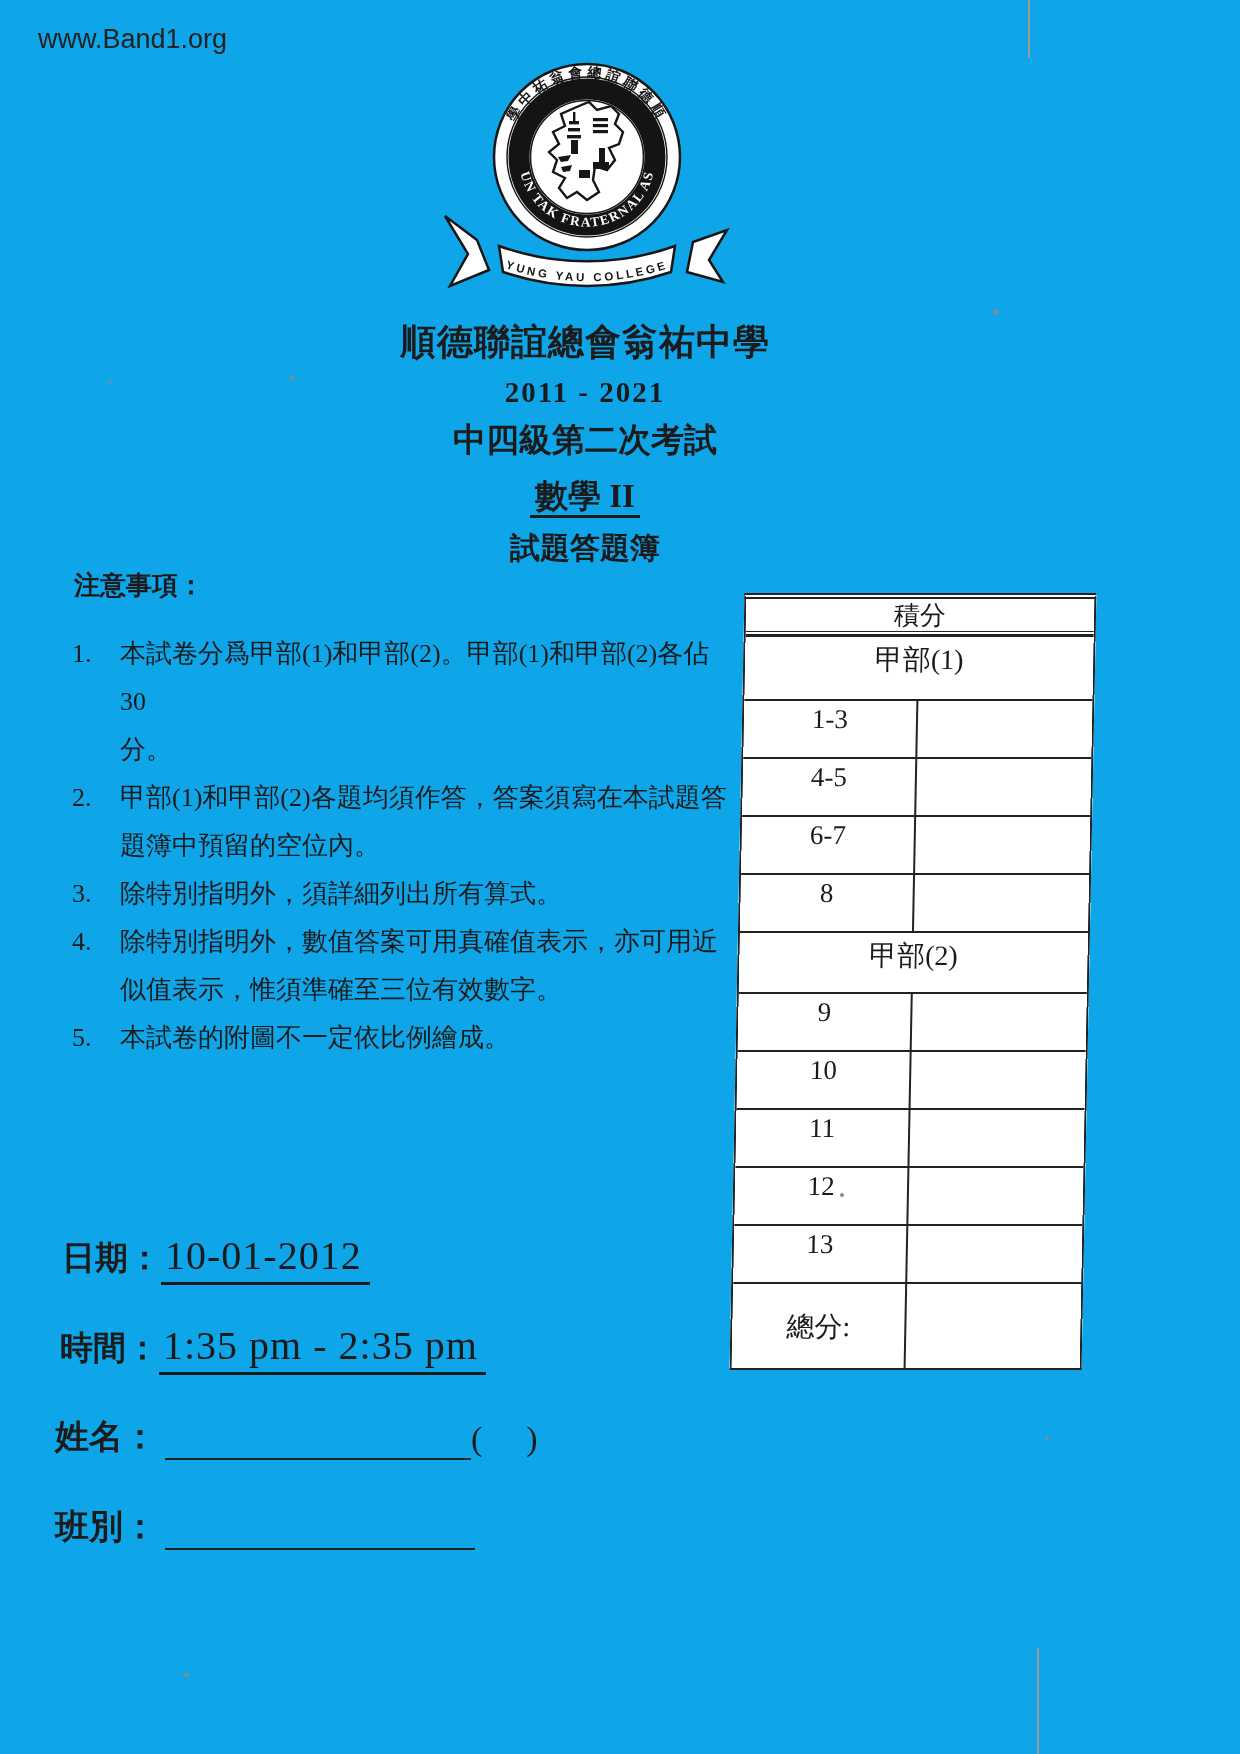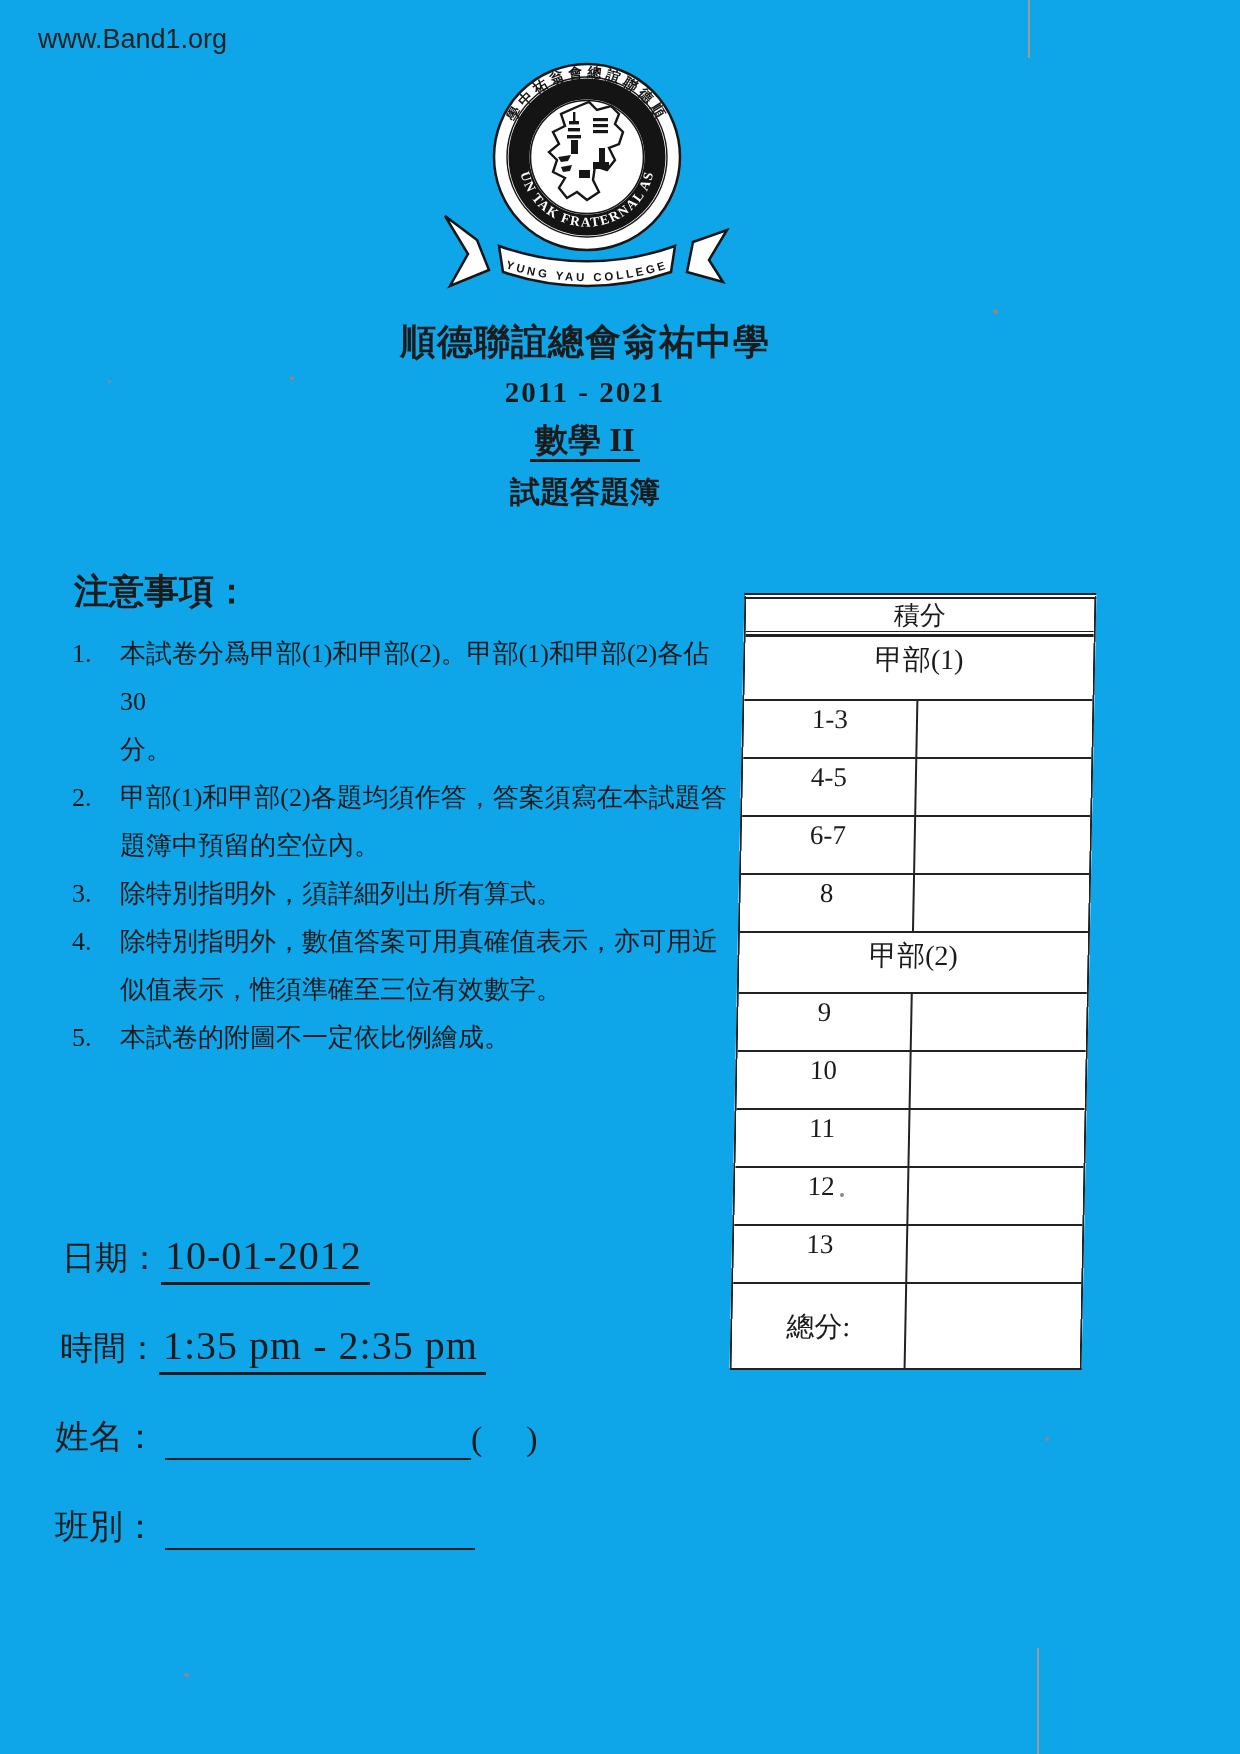--- a/index.html
+++ b/index.html
@@ -16,21 +16,21 @@
   .logo{position:absolute;left:441px;top:60px;width:292px;height:244px;}
   
   .headings{position:absolute;left:170px;top:318px;width:830px;text-align:center;}
   .h-school{font-size:36px;font-weight:700;letter-spacing:1px;margin-bottom:9px;}
   .h-year{font-size:29px;font-weight:700;letter-spacing:2px;margin-bottom:9px;}
   .h-exam{font-size:33px;font-weight:700;margin-bottom:11px;}
   .h-subject{font-size:33px;font-weight:700;margin-bottom:9px;}
   .h-subject .u{border-bottom:3px solid #1b1b1b;padding:0 5px 1px 5px;}
   .h-booklet{font-size:30px;font-weight:700;}
   
-  .notes-heading{position:absolute;left:74px;top:568px;font-size:35px;font-weight:600;}
+  .notes-heading{position:absolute;left:74px;top:568px;font-size:26px;font-weight:600;}
   .notes{position:absolute;left:72px;top:630px;width:660px;}
   .note-item{display:flex;align-items:flex-start;}
   .note-num{width:48px;flex:none;font-size:26px;line-height:48px;}
   .note-text{font-size:26px;line-height:48px;white-space:pre-line;width:612px;}
   
   .score-table{
     position:absolute;left:737px;top:593px;width:352px;height:777px;
     border:2px solid #222;border-top:6px double #222;
     display:flex;flex-direction:column;box-sizing:border-box;
     transform:skewX(-1.1deg);background:#fff;
@@ -45,21 +45,21 @@
   .trow-i{height:58px;}
   .trow-t{flex:1;}
   .tcell-l{width:50%;box-sizing:border-box;border-right:2px solid #222;
     text-align:center;}
   .tcell-r{width:50%;}
   .trow-i .tcell-l{font-size:27px;padding-top:3px;}
   .trow-t .tcell-l{font-size:28px;padding-top:24px;}
   .tlabel{text-align:center;}
   
   .field-row{position:absolute;display:flex;align-items:baseline;}
-  .f-label{font-size:33px;font-weight:400;}
+  .f-label{font-size:33px;font-weight:700;}
   .f-value{font-size:40px;font-weight:400;border-bottom:3px solid #1b1b1b;
     padding:0 8px 3px 4px;letter-spacing:1px;}
   .row-date{left:62px;top:1232px;}
   .row-time{left:60px;top:1322px;}
   .row-name{left:55px;top:1414px;align-items:flex-end;}
   .row-class{left:55px;top:1504px;align-items:flex-end;}
   .blank-line{display:inline-block;border-bottom:2px solid #222;height:40px;}
   .bl-name{width:306px;margin-left:8px;}
   .bl-class{width:310px;margin-left:8px;}
   .paren{font-size:34px;padding-bottom:2px;}
@@ -129,20 +129,21 @@
       <path d="M 58 186 A 260 260 0 0 0 234 186 L 230 212 A 260 260 0 0 1 62 212 Z" fill="#fff" stroke="#161616" stroke-width="2.5"></path>
       <text font-size="11.5" font-weight="700" fill="#161616" letter-spacing="3" font-family="'Liberation Sans','DejaVu Sans',sans-serif">
         <textPath href="#bannerArc" startOffset="50%" text-anchor="middle">YUNG YAU COLLEGE</textPath>
       </text>
     </svg>
   </div>
 
   <div class="headings">
     <div class="h-school">順德聯誼總會翁祐中學</div>
     <div class="h-year">2011 - 2021</div>
+    <div class="h-exam">中四級第二次考試</div>
     <div class="h-subject"><span class="u">數學 II</span></div>
     <div class="h-booklet">試題答題簿</div>
   </div>
 
   <div class="notes-heading">注意事項：</div>
   <div class="notes">
     <div class="note-item">
       <span class="note-num">1.</span>
       <span class="note-text">本試卷分爲甲部(1)和甲部(2)。甲部(1)和甲部(2)各佔 30
 分。</span>

